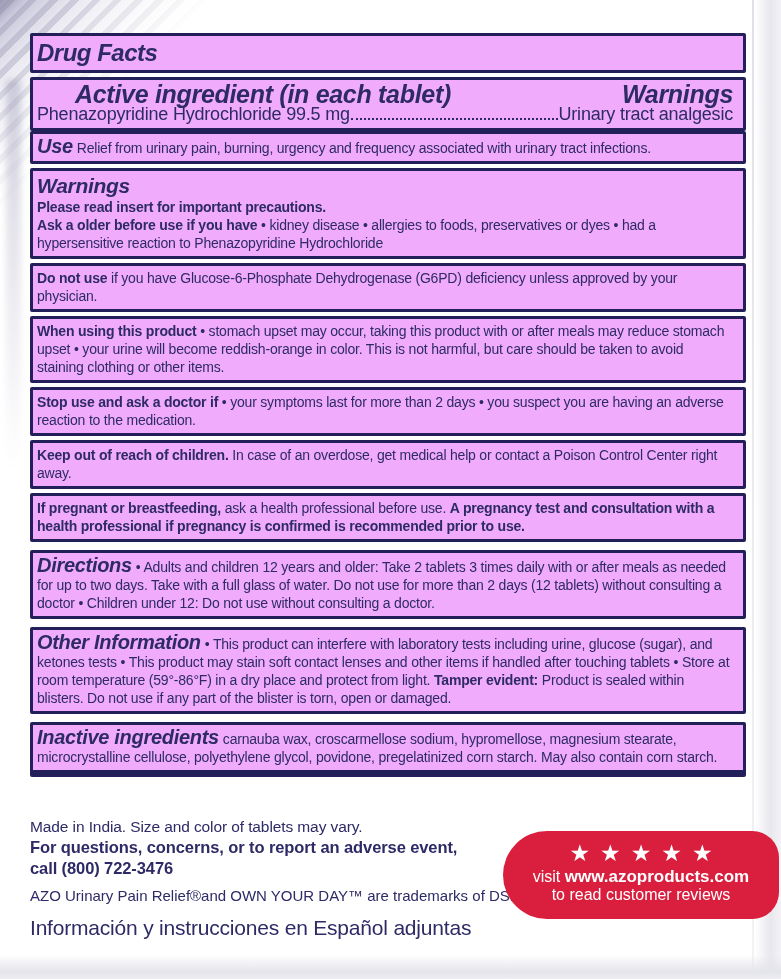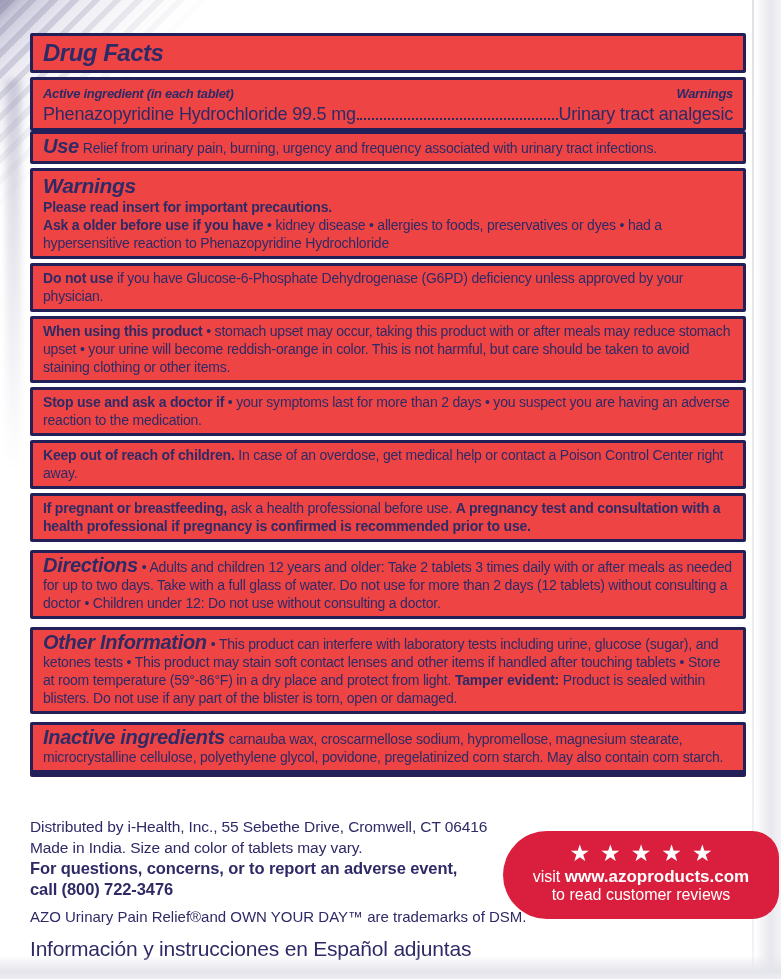--- a/index.html
+++ b/index.html
@@ -21,30 +21,30 @@
     filter:blur(3px);}
   .right-line{position:absolute;right:27px;top:0;width:2px;height:100%;z-index:0;
     background:linear-gradient(180deg,#d6d6e1,#efeff3);opacity:.75;}
   .right-band{position:absolute;right:0;top:0;width:26px;height:100%;z-index:0;
     background:linear-gradient(90deg,rgba(255,255,255,0),#e7e7ed 60%,#f3f3f7);}
   .bottom-band{position:absolute;left:0;bottom:0;width:100%;height:24px;z-index:3;
     background:linear-gradient(180deg,rgba(255,255,255,0),#e4e4eb 70%,#ededf2);}
 
   
   .panel{position:absolute;left:30px;top:33px;width:716px;z-index:1;}
-  .box{border:3px solid #232059;background:#ef4444;border-radius:2px;
-    padding:3px 10px 4px 10px;margin-top:4px;box-sizing:border-box;}
+  .box{border:3px solid #232059;background:#f0abfc;border-radius:2px;
+    padding:3px 10px 4px 4px;margin-top:4px;box-sizing:border-box;}
   .box:first-child{margin-top:0;}
   .panel > #sections > .box:last-child{border-bottom-width:7px;}
   [data-name="section-use"],[data-name="section-directions"],
   [data-name="section-other-information"],[data-name="section-inactive-ingredients"]{margin-top:8px;}
 
   h1.df-title{margin:0;font-size:24px;font-style:italic;font-weight:bold;letter-spacing:-0.5px;line-height:27px;}
   .ai-head-row{display:flex;justify-content:space-between;align-items:baseline;
-    font-size:13px;font-style:italic;font-weight:bold;letter-spacing:-0.3px;line-height:22px;}
+    font-size:25px;font-style:italic;font-weight:bold;letter-spacing:-0.3px;line-height:22px;margin-left:38px;}
   .ai-row{display:flex;align-items:baseline;font-size:18px;letter-spacing:-0.2px;line-height:19px;}
   .ai-row .name,.ai-row .val{white-space:nowrap;}
   .leader{flex:1;border-bottom:2px dotted #2e2a66;margin:0 1px 3px 1px;min-width:30px;}
 
   .para{font-size:14px;line-height:18px;letter-spacing:-0.2px;}
   .para .b{font-weight:bold;}
   .sec-title{font-size:20px;font-style:italic;font-weight:bold;letter-spacing:-0.3px;margin-right:4px;}
   .sec-title.block{display:block;font-size:21px;line-height:23px;margin:0 0 1px 0;}
 
   
@@ -116,21 +116,20 @@
         <div class="para" data-name="section-paragraph"><span class="sec-title" data-name="section-title">Other Information</span><span>• This product can interfere with laboratory tests including urine, glucose (sugar), and ketones tests • This product may stain soft contact lenses and other items if handled after touching tablets • Store at room temperature (59°-86°F) in a dry place and protect from light. </span><span class="b">Tamper evident:</span><span> Product is sealed within blisters. Do not use if any part of the blister is torn, open or damaged.</span></div>
       </div>
       <div class="box" data-name="section-inactive-ingredients">
         <div class="para" data-name="section-paragraph"><span class="sec-title" data-name="section-title">Inactive ingredients</span><span>carnauba wax, croscarmellose sodium, hypromellose, magnesium stearate, microcrystalline cellulose, polyethylene glycol, povidone, pregelatinized corn starch. May also contain corn starch.</span></div>
       </div>
     </div>
 </div>
 
 <div class="footer" data-name="footer">
   <div id="footer-lines" data-name="distributor-info">
-      <div class="fline" data-name="distributor-line">Distributed by i-Health, Inc., 55 Sebethe Drive, Cromwell, CT 06416</div>
       <div class="fline" data-name="distributor-line">Made in India.  Size and color of tablets may vary.</div>
       <div class="fline b" data-name="distributor-line">For questions, concerns, or to report an adverse event,</div>
       <div class="fline b" data-name="distributor-line">call (800) 722-3476</div>
     </div>
   <div class="trademark" data-name="trademark-line">AZO Urinary Pain Relief®and OWN YOUR DAY™ are trademarks of DSM.</div>
   <div class="spanish" data-name="spanish-notice-line">Información y instrucciones en Español adjuntas</div>
   <div class="badge" data-name="customer-reviews-badge">
     <div class="stars" id="stars" data-name="five-star-rating-icons">★★★★★</div>
     <div class="badge-line1" data-name="badge-visit-line"><span data-name="badge-visit-text">visit </span><b data-name="website-url">www.azoproducts.com</b></div>
     <div class="badge-line2" data-name="badge-reviews-text">to read customer reviews</div>

